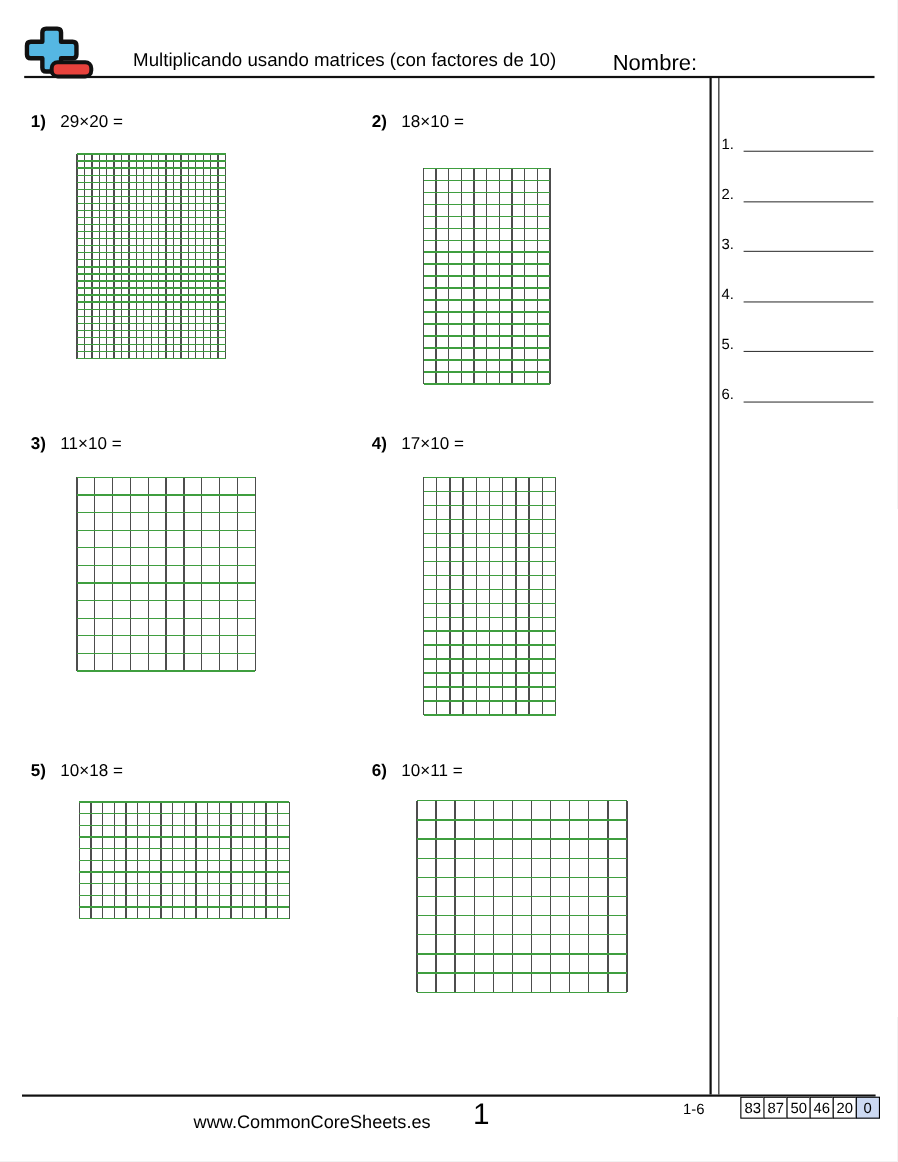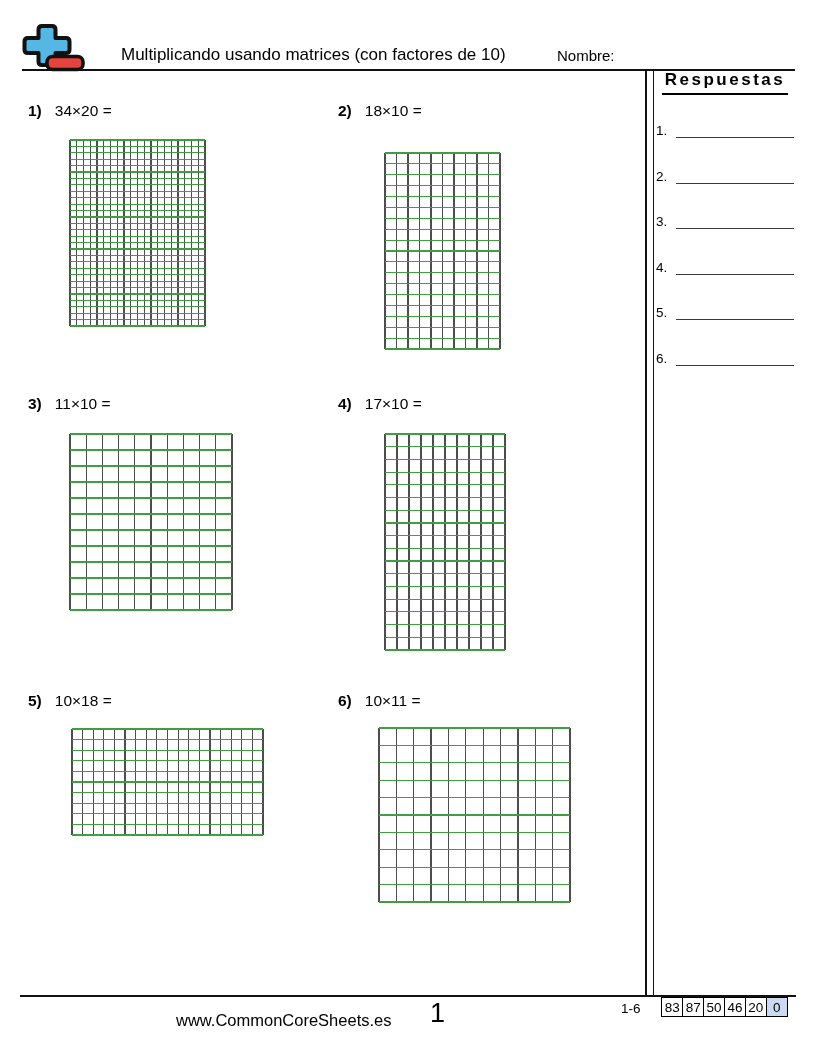--- a/index.html
+++ b/index.html
@@ -5,21 +5,21 @@
   html,body{margin:0;padding:0;background:#e8e8e8;}
   .page{
     position:relative; width:816px; height:1056px; margin:0 auto;
     background:#ffffff; overflow:hidden; color:#000;
     font-family:"Liberation Sans", sans-serif;
     text-decoration:underline;
   }
   
   .logo-icon{position:absolute; left:20px; top:23px; width:66px; height:50px;}
   .page-title{position:absolute; left:121px; top:45px; font-size:17px; white-space:nowrap;}
-  .name-label{position:absolute; left:557px; top:47px; font-size:15px;}
+  .name-label{position:absolute; left:557px; top:47px; font-size:20px;}
   .header-rule{position:absolute; left:22px; top:68.5px; width:773px; height:2.2px; background:#111;}
   .instruction{position:absolute; left:23px; top:72.5px; font-size:15px; font-weight:bold;}
   
   .vsep{position:absolute; top:70px; height:925px; width:1.6px; background:#111;}
   .vsep-a{left:645px;} .vsep-b{left:652.5px;}
   .answers-title-wrap{position:absolute; left:652px; top:70px; width:146px; text-align:center;}
   .answers-title{display:inline-block; font-size:17px; font-weight:bold; letter-spacing:2.5px;
                  border-bottom:2.2px solid #000; padding:0 3px 3px 3px;}
   .answer-item{position:absolute; left:656px; width:138px; display:flex; align-items:flex-end;}
   .answer-num{font-size:13.5px; flex:0 0 auto;}
@@ -34,40 +34,37 @@
   .brand-box{position:absolute; left:21px; top:998px; width:148px; height:35px; background:#000;
              border-radius:4px; display:flex; align-items:center; justify-content:center;}
   .brand-pill{background:#fff; border-radius:15px; padding:1px 10px 3px 10px;
               font-size:19px; font-weight:bold; color:#000; letter-spacing:-0.3px;}
   .website{position:absolute; left:176px; top:1011px; font-size:16.5px;}
   .page-number{position:absolute; left:430px; top:998px; font-size:27px;}
   .range-label{position:absolute; left:621px; top:1001px; font-size:13.5px;}
   .score-strip{position:absolute; left:656px; top:997px; display:flex;}
   .score-box{width:20.5px; height:18px; border:1.6px solid #000; margin-left:-1.6px;
              display:flex; align-items:center; justify-content:center; font-size:13.5px; background:#fff;}
-  .score-box:first-child{margin-left:5px;}
+  .score-box:first-child{margin-left:17px;}
 </style>
 </head>
 <body>
 
 <div class="page">
 
   <svg class="logo-icon" viewBox="0 0 66 50">
     <path id="plus-shape" d="M22 3 H32 Q35.5 3 35.5 6.5 V15 H46 Q49.5 15 49.5 18.5 V26.5 Q49.5 30 46 30 H35.5 V38.5 Q35.5 42 32 42 H22 Q18.5 42 18.5 38.5 V30 H8 Q4.5 30 4.5 26.5 V18.5 Q4.5 15 8 15 H18.5 V6.5 Q18.5 3 22 3 Z" fill="#55b7e3" stroke="#111" stroke-width="4" stroke-linejoin="round"></path>
     <rect id="minus-shape" x="27" y="33.5" width="36" height="13" rx="5.5" fill="#e8423c" stroke="#111" stroke-width="3.6"></rect>
   </svg>
   <div class="page-title">Multiplicando usando matrices (con factores de 10)</div>
   <div class="name-label">Nombre:</div>
   <div class="header-rule"></div>
 
   <div class="vsep vsep-a"></div>
   <div class="vsep vsep-b"></div>
-  <div class="answers-title-wrap">
-    <span class="answers-title">Respuestas</span>
-  </div>
   <div id="answers-list">
       <div class="answer-item" style="top: 121px;">
         <span class="answer-num">1.</span>
         <span class="answer-line"></span>
       </div>
       <div class="answer-item" style="top: 166.6px;">
         <span class="answer-num">2.</span>
         <span class="answer-line"></span>
       </div>
       <div class="answer-item" style="top: 212.2px;">
@@ -84,21 +81,21 @@
       </div>
       <div class="answer-item" style="top: 349px;">
         <span class="answer-num">6.</span>
         <span class="answer-line"></span>
       </div>
     </div>
 
   <div id="problems">
       <div class="problem-label" style="left: 28px; top: 102px;">
         <span class="problem-num">1)</span>
-        <span class="problem-expr">34×20 =</span>
+        <span class="problem-expr">29×20 =</span>
       </div>
       <svg width="137" height="188" class="grid-svg" style="left: 69px; top: 139px;">
         <line x1="1" x2="1" y1="1" y2="187" stroke="#4d4d4d" stroke-width="1.2"></line>
         <line x1="7.75" x2="7.75" y1="1" y2="187" stroke="#4d4d4d" stroke-width="1.2"></line>
         <line x1="14.5" x2="14.5" y1="1" y2="187" stroke="#4d4d4d" stroke-width="1.2"></line>
         <line x1="21.25" x2="21.25" y1="1" y2="187" stroke="#4d4d4d" stroke-width="1.2"></line>
         <line x1="28" x2="28" y1="1" y2="187" stroke="#4d4d4d" stroke-width="1.2"></line>
         <line x1="34.75" x2="34.75" y1="1" y2="187" stroke="#4d4d4d" stroke-width="1.2"></line>
         <line x1="41.5" x2="41.5" y1="1" y2="187" stroke="#4d4d4d" stroke-width="1.2"></line>
         <line x1="48.25" x2="48.25" y1="1" y2="187" stroke="#4d4d4d" stroke-width="1.2"></line>

